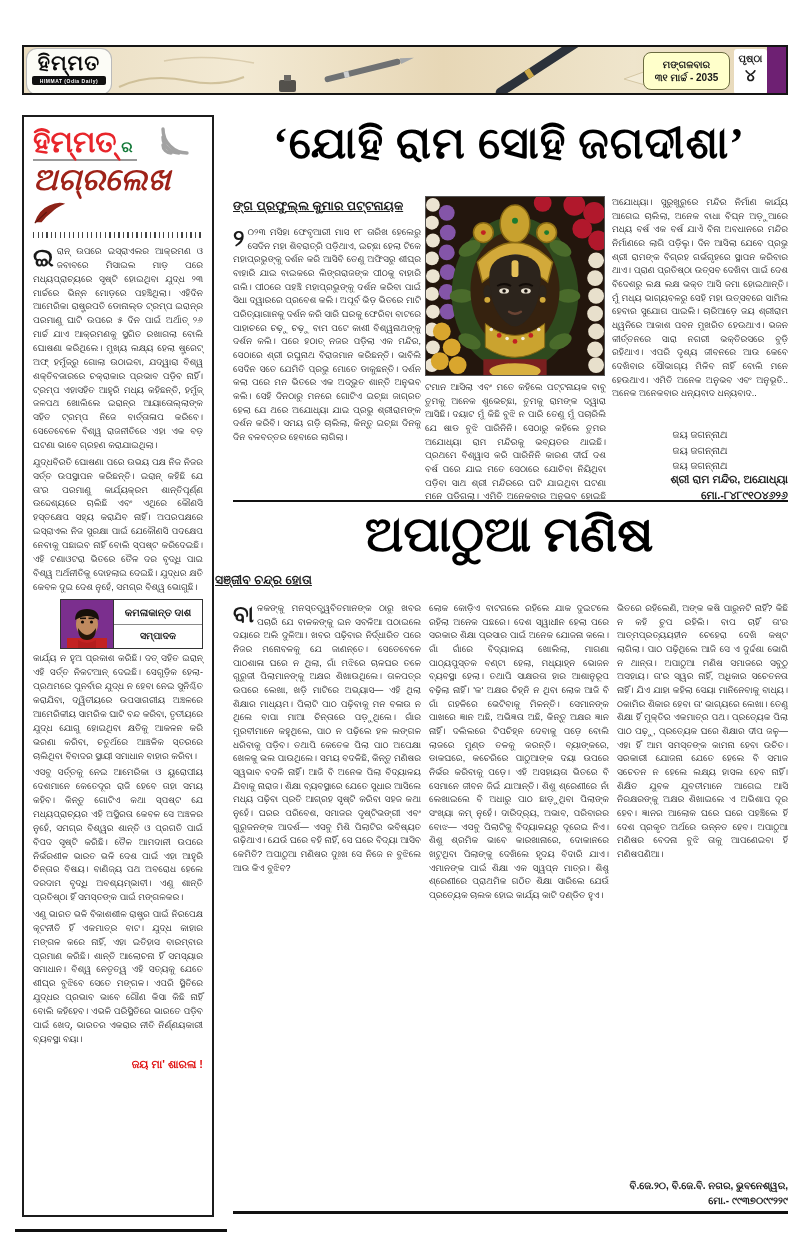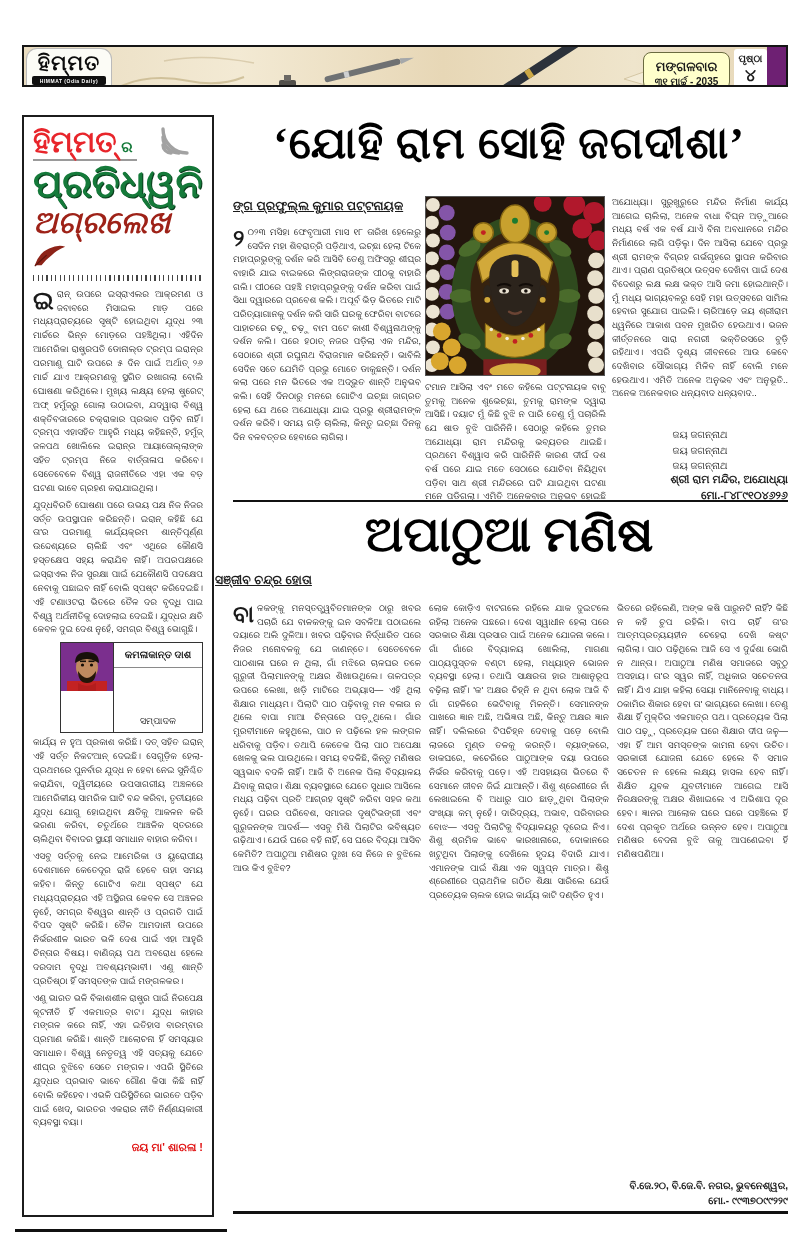--- a/index.html
+++ b/index.html
@@ -1,33 +1,33 @@
 <!DOCTYPE html>
 <html><head>
 <meta charset="utf-8">
 <style>
   html,body{margin:0;padding:0;}
   body{width:800px;height:1258px;position:relative;background:#fff;overflow:hidden;
        font-family:"Liberation Sans","DejaVu Sans",sans-serif;color:#1a1a1a;}
   .abs{position:absolute;}
 
   
-  .banner{left:22px;top:45px;width:766px;height:42px;border:2px solid #151515;box-sizing:border-box;
+  .banner{left:22px;top:45px;width:766px;height:50px;border:2px solid #151515;box-sizing:border-box;
           background:linear-gradient(90deg,#e9dcc0,#f3ead4 28%,#e7d7b6 55%,#efe5cc 80%,#e5d5b4);overflow:hidden;padding-left:44px;}
   .banner svg.deco{position:absolute;left:0;top:0;}
   .mast-logo{position:absolute;left:3px;top:2px;width:84px;height:45px;background:#fcfcf6;border-radius:10px;
              box-shadow:0 0 0 1px #bbb;text-align:center;}
   .mast-logo-main{font-size:21px;font-weight:bold;letter-spacing:1px;margin-top:2px;color:#0d0d0d;}
   .mast-logo-sub{background:#101010;color:#fff;font-size:5px;letter-spacing:.5px;border-radius:2px;margin:1px 5px 0;padding:1.5px 0;font-weight:bold;}
   .banner-title{position:absolute;left:110px;top:0;width:500px;height:49px;line-height:50px;text-align:center;
                 font-size:39px;font-weight:bold;color:#9b1a15;font-family:"Liberation Serif","DejaVu Serif",serif;
                 text-shadow:1.5px 1.5px 0 #d8c49c;}
   .date-box{position:absolute;left:619px;top:5px;width:87px;height:38px;background:#ffffcb;border:1px solid #6b6b40;
             border-radius:8px;text-align:center;font-weight:bold;box-sizing:border-box;}
-  .date-l1{font-size:13px;margin-top:6px;}
+  .date-l1{font-size:10px;margin-top:6px;}
   .date-l2{font-size:10px;margin-top:1px;}
   .page-box{position:absolute;left:710px;top:2px;width:33px;height:45px;background:#fff;border-radius:3px;text-align:center;font-weight:bold;}
   .page-label{font-size:10px;margin-top:4px;}
   .page-num{font-size:17px;margin-top:1px;}
   .purple-strip{position:absolute;right:0;top:0;width:19px;height:49px;background:#6e2073;}
 
   
   .sidebar{left:22px;top:115px;width:192px;height:1102px;border:2px solid #1c1c1c;box-sizing:border-box;
            padding:6px 9px 16px;overflow:hidden;}
   .sb-brand{position:relative;padding:4px 0 0;}
@@ -39,23 +39,23 @@
   .sb-brand-row2{font-size:39px;font-weight:bold;color:#157a3a;line-height:1.02;letter-spacing:0;
                  text-shadow:1px 1px 0 #0b3d1d;}
   .sb-brand-row3{margin-top:3px;color:#9e2218;font-size:31px;font-weight:bold;font-style:italic;
                  font-family:"Liberation Serif","DejaVu Serif",serif;line-height:1;}
   .sb-dotted{height:6px;margin:6px 0 7px;background:repeating-linear-gradient(90deg,#444 0 1px,transparent 1px 4.5px);}
   .sb-p{font-size:9px;line-height:1.54;text-align:justify;margin:0 0 3px;}
   .dropcap{float:left;font-size:25px;line-height:.85;font-weight:bold;padding:2px 3px 0 0;}
   .dropcap2{float:left;font-size:23px;line-height:.9;font-weight:bold;padding:2px 3px 0 0;}
   .editor-float{float:right;width:141px;margin:2px 0 3px 5px;display:flex;border:1px solid #333;background:#fff;}
   .ed-photo{width:52px;height:48px;flex:0 0 52px;}
-  .ed-meta{flex:1;text-align:center;border-left:1px solid #333;display:flex;flex-direction:column;justify-content:center;gap:42px;}
+  .ed-meta{flex:1;text-align:center;border-left:1px solid #333;display:flex;flex-direction:column;justify-content:center;}
   .ed-name{font-size:10px;font-weight:bold;padding:4px 2px;border-bottom:1px solid #8a8a8a;}
-  .ed-title{font-size:9.5px;font-weight:normal;padding:4px 0;}
+  .ed-title{font-size:9.5px;font-weight:bold;padding:4px 0;}
   .sb-closing{color:#e01010;font-weight:bold;text-align:right;font-size:11px;margin-top:11px;}
 
   
   .headline{font-family:"Liberation Serif","DejaVu Serif",serif;font-weight:bold;text-align:center;color:#000;}
   .a1-headline{left:230px;top:118px;width:558px;font-size:44px;letter-spacing:1px;}
   .byline{font-size:12.5px;font-weight:bold;text-decoration:underline;}
   .a1-byline{left:233px;top:199px;}
   .body-col{font-size:9px;line-height:1.52;text-align:justify;overflow:hidden;}
   .a1-colL{left:233px;top:226px;width:188px;height:274px;}
   .a1-img{left:425px;top:196px;width:180px;height:180px;border:1px solid #555;box-sizing:border-box;}
@@ -127,21 +127,20 @@
         <svg width="36" height="30" viewBox="0 0 36 30">
           <g fill="none" stroke="#a2a2a2" stroke-width="3.4" stroke-linecap="round">
             <path d="M10,28 A8 8 0 0 1 2,20"></path>
             <path d="M18,28 A16 16 0 0 1 2,12"></path>
             <path d="M26,28 A24 24 0 0 1 2,4"></path>
           </g>
         </svg>
       </span>
     </div>
     <div class="sb-underline"></div>
-    <div class="sb-brand-row2">ପ୍ରତିଧ୍ୱନି</div>
     <div class="sb-brand-row3">
       <span>ଅଗ୍ରଲେଖ</span>
       <svg width="34" height="22" viewBox="0 0 40 26" style="vertical-align:-3px">
         <path d="M2,24 Q7,9 19,4 Q30,-1 38,2 Q28,6 22,12 Q14,18 10,24 Z" fill="#8d2318"></path>
         <line x1="2" y1="25" x2="16" y2="12" stroke="#5c140c" stroke-width="1.4"></line>
       </svg>
     </div>
     <div class="sb-dotted"></div>
   </div>
 

